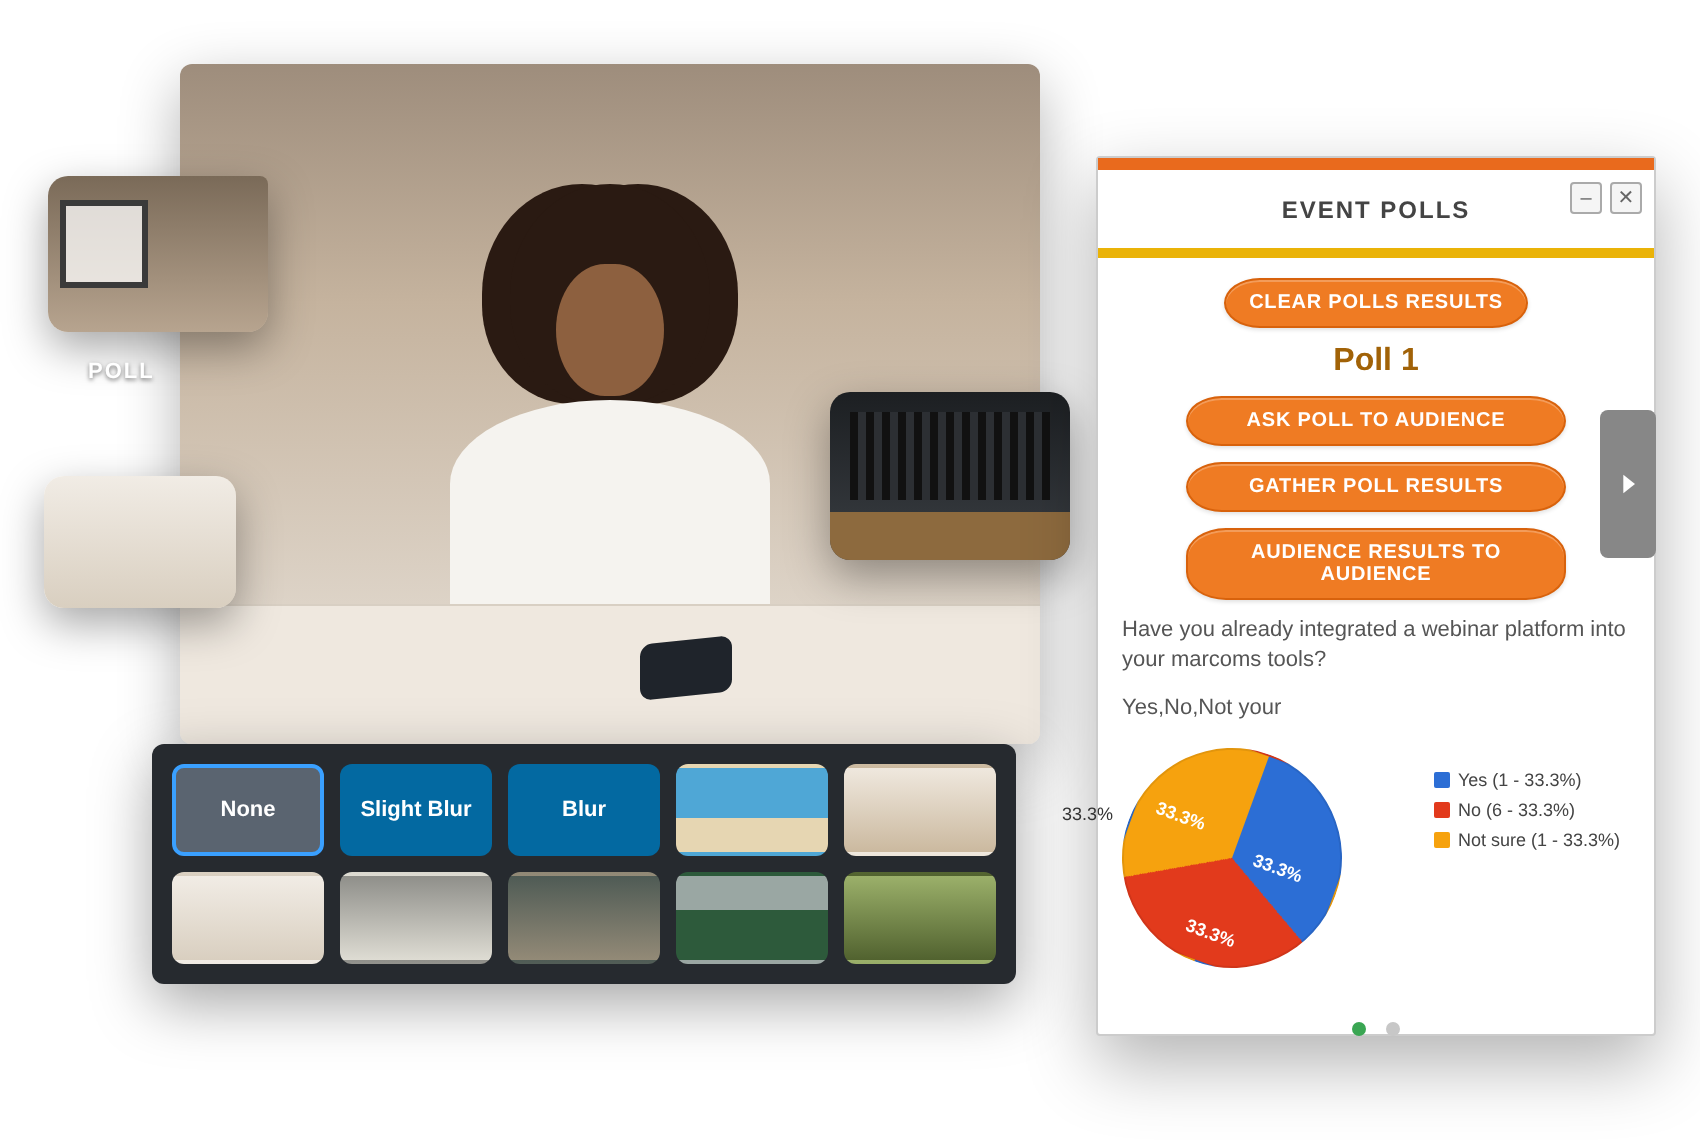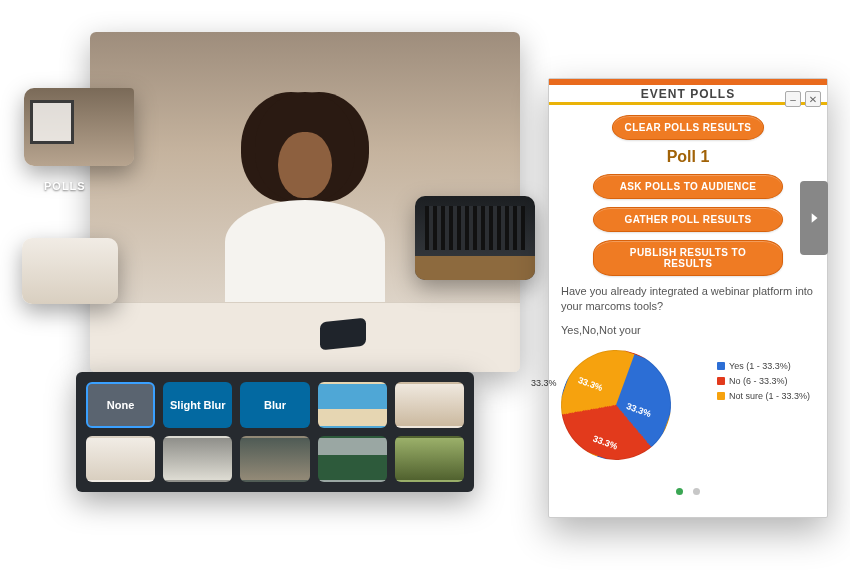--- a/index.html
+++ b/index.html
@@ -21,38 +21,38 @@
   .ft1 { left:24px; top:88px; width:110px; height:78px; background:linear-gradient(#7a6a58,#b7a48f); border-top-right-radius:4px; }
   .ft1 .win { position:absolute; left:6px; top:12px; width:44px; height:44px; background:rgba(255,255,255,.75); border:3px solid #3a3a3a; }
   .ft2 { left:22px; top:238px; width:96px; height:66px; background:linear-gradient(#f1ece5,#d9cfc0); }
   .ft3 { left:415px; top:196px; width:120px; height:84px; background:linear-gradient(#1c1f22,#3a3e43); }
   .ft3 .slats { position:absolute; left:10px; top:10px; right:10px; height:44px; background:repeating-linear-gradient(90deg,#111 0 4px,#2c2f33 4px 8px); }
   .ft3 .floor { position:absolute; left:0; right:0; bottom:0; height:24px; background:#8d6a3e; }
 
   .poll-label { position:absolute; left:44px; top:180px; color:#fff; font-weight:700; font-size:11px; letter-spacing:1px; text-shadow:0 1px 2px rgba(0,0,0,.5);}
 
   
-  .bg-strip { position:absolute; left:76px; top:372px; width:398px; background:#262a2f; border-radius:6px; padding:10px 10px; box-shadow:0 10px 30px rgba(0,0,0,.35);}
+  .bg-strip { position:absolute; left:76px; top:372px; width:432px; background:#262a2f; border-radius:6px; padding:10px 10px; box-shadow:0 10px 30px rgba(0,0,0,.35);}
   .bg-row { display:flex; gap:8px; }
   .bg-row + .bg-row { margin-top:8px; }
   .bg-tile { flex:1 1 0; height:46px; border-radius:6px; display:flex; align-items:center; justify-content:center; font-size:11px; color:#fff; font-weight:600; cursor:pointer; border:2px solid transparent; background:#0369a1; }
   .bg-tile.selected { border-color:#3aa0ff; background:#5a6470; }
   .bg-tile.img { background-position:center; background-size:cover;}
   .img-beach { background:linear-gradient(#4fa7d6 60%,#e6d6b2 60%);}
   .img-room1 { background:linear-gradient(#efe8de,#cbb99f);}
   .img-room2 { background:linear-gradient(#f1ece5,#d9cfc0);}
   .img-studio { background:linear-gradient(#8f8f8a,#dedcd3);}
   .img-interior { background:linear-gradient(#4f5b55,#938a77);}
   .img-forest { background:linear-gradient(#9aa7a3 40%,#2d5a3b 40%);}
   .img-hill { background:linear-gradient(#9bb06a,#51622f);}
 
   
   .polls-panel { position:absolute; left:548px; top:78px; width:280px; height:440px; background:#fff; border:1px solid #ccc; border-radius:2px; box-shadow:0 14px 36px rgba(0,0,0,.3);}
   .polls-topbar { height:6px; background:#e96a1d; }
-  .polls-header { display:flex; align-items:center; justify-content:center; position:relative; height:20px; border-bottom:3px solid #eab308; }
+  .polls-header { display:flex; align-items:center; justify-content:center; position:relative; height:44px; border-bottom:5px solid #eab308; }
   .polls-title { font-size:12px; font-weight:700; letter-spacing:1px; color:#444; }
   .win-btn { position:absolute; top:6px; width:16px; height:16px; border:1px solid #aaa; background:#f5f5f5; border-radius:2px; display:flex; align-items:center; justify-content:center; color:#666; font-size:10px; cursor:pointer;}
   .win-min { right:26px;}
   .win-close { right:6px;}
   .polls-body { padding:10px 12px 8px; position:relative; height:calc(100% - 34px); }
   .orange-btn { display:block; margin:0 auto 8px; background:#ef7b23; color:#fff; border:1px solid #d8620c; border-radius:20px/14px; font-size:10px; font-weight:700; letter-spacing:.4px; padding:6px 12px; cursor:pointer; box-shadow: inset 0 1px 0 rgba(255,255,255,.25), 0 1px 2px rgba(0,0,0,.12);}
   .orange-btn.wide { width:190px; }
   .poll-name { text-align:center; font-size:16px; font-weight:700; color:#a16207; margin:4px 0 8px;}
   .question { font-size:11px; color:#555; margin:0 0 10px; line-height:1.35;}
   .answers { font-size:11px; color:#555; margin-bottom:14px;}
@@ -88,21 +88,21 @@
       <div class="shirt"></div>
     </div>
   </div>
   <div class="desk"></div>
   <div class="phone"></div>
 </div>
 
 <div class="float-thumb ft1">
     <div class="win"></div>
   </div>
-<div class="poll-label">POLLS</div>
+<div class="poll-label">POLL</div>
 <div class="float-thumb ft2"></div>
 <div class="float-thumb ft3">
     <div class="slats"></div>
     <div class="floor"></div>
   </div>
 
 <div class="bg-strip">
   <div class="bg-row">
     <div class="bg-tile selected">None</div>
     <div class="bg-tile">Slight Blur</div>
@@ -122,23 +122,23 @@
 <div class="polls-panel">
   <div class="polls-topbar"></div>
   <div class="polls-header">
     <span class="polls-title">EVENT POLLS</span>
     <div class="win-btn win-min">–</div>
     <div class="win-btn win-close">✕</div>
   </div>
   <div class="polls-body">
     <button class="orange-btn">CLEAR POLLS RESULTS</button>
     <div class="poll-name">Poll 1</div>
-    <button class="orange-btn wide">ASK POLLS TO AUDIENCE</button>
+    <button class="orange-btn wide">ASK POLL TO AUDIENCE</button>
     <button class="orange-btn wide">GATHER POLL RESULTS</button>
-    <button class="orange-btn wide">PUBLISH RESULTS TO RESULTS</button>
+    <button class="orange-btn wide">AUDIENCE RESULTS TO AUDIENCE</button>
 
     <div class="nav-arrow">
       <svg viewBox="0 0 24 24">
           <path d="M8 4l10 8-10 8z"></path>
         </svg>
     </div>
 
     <div class="question">Have you already integrated a webinar platform into your marcoms tools?</div>
     <div class="answers">Yes,No,Not your</div>
 

